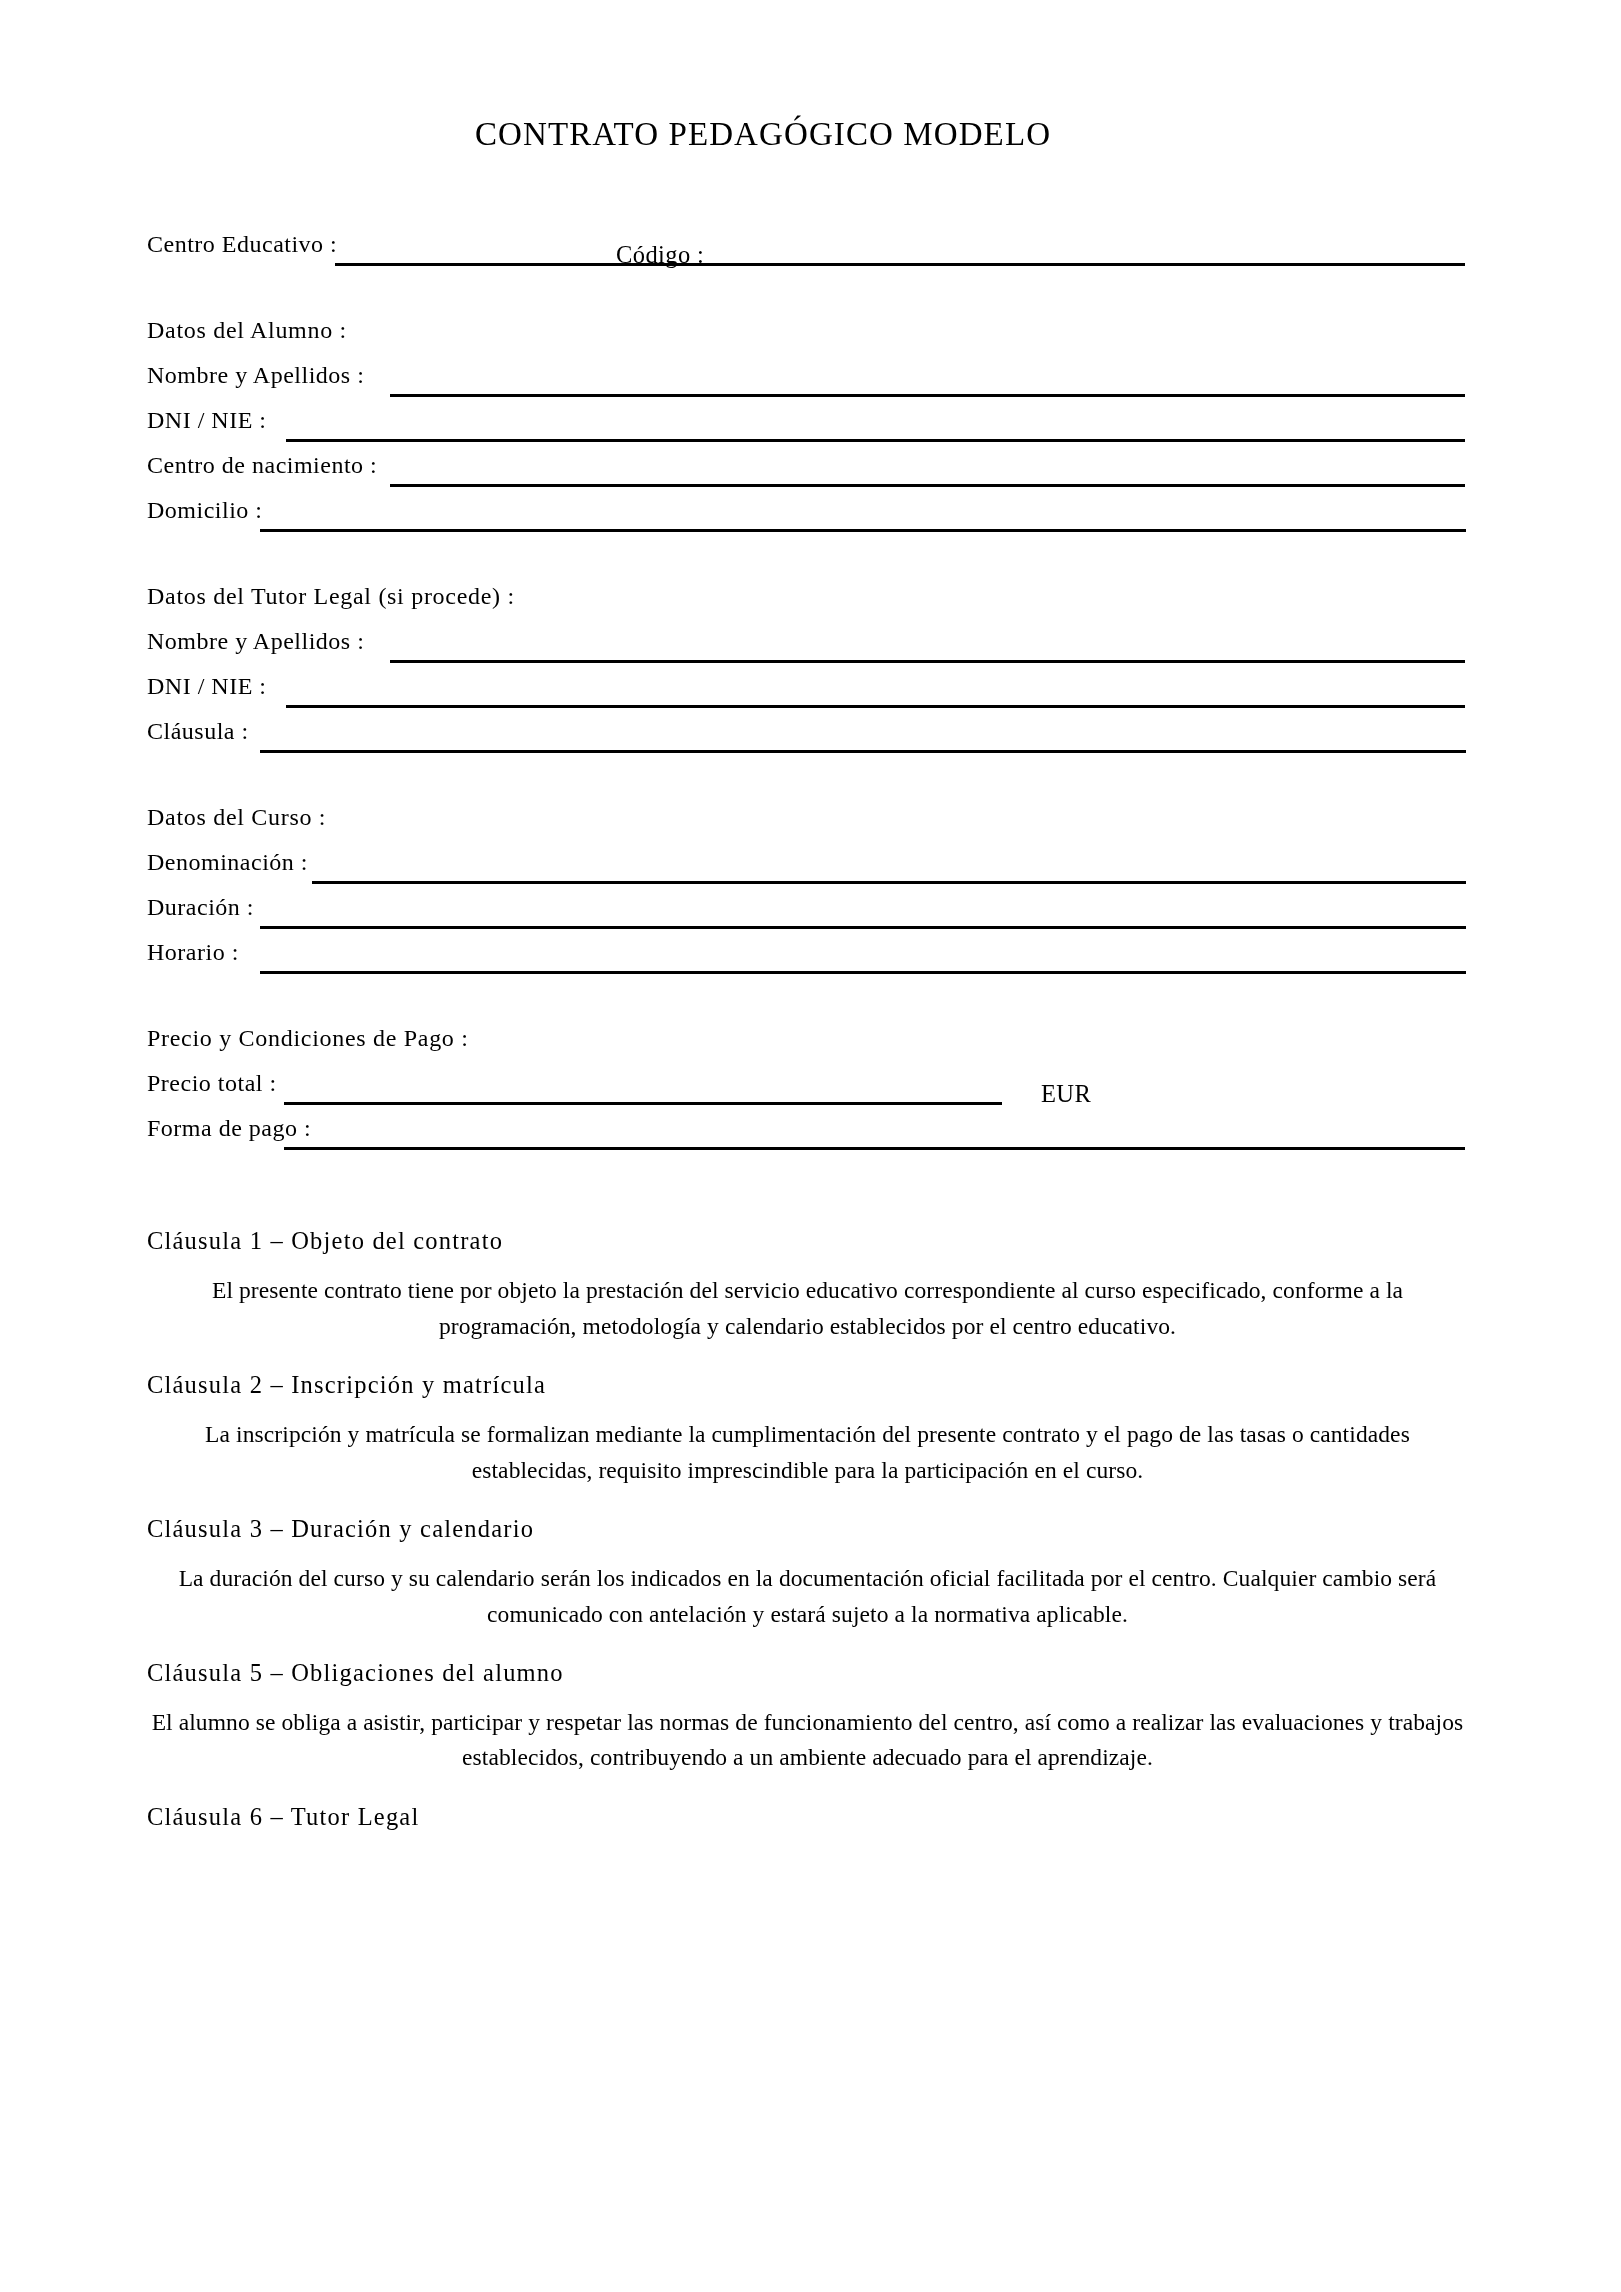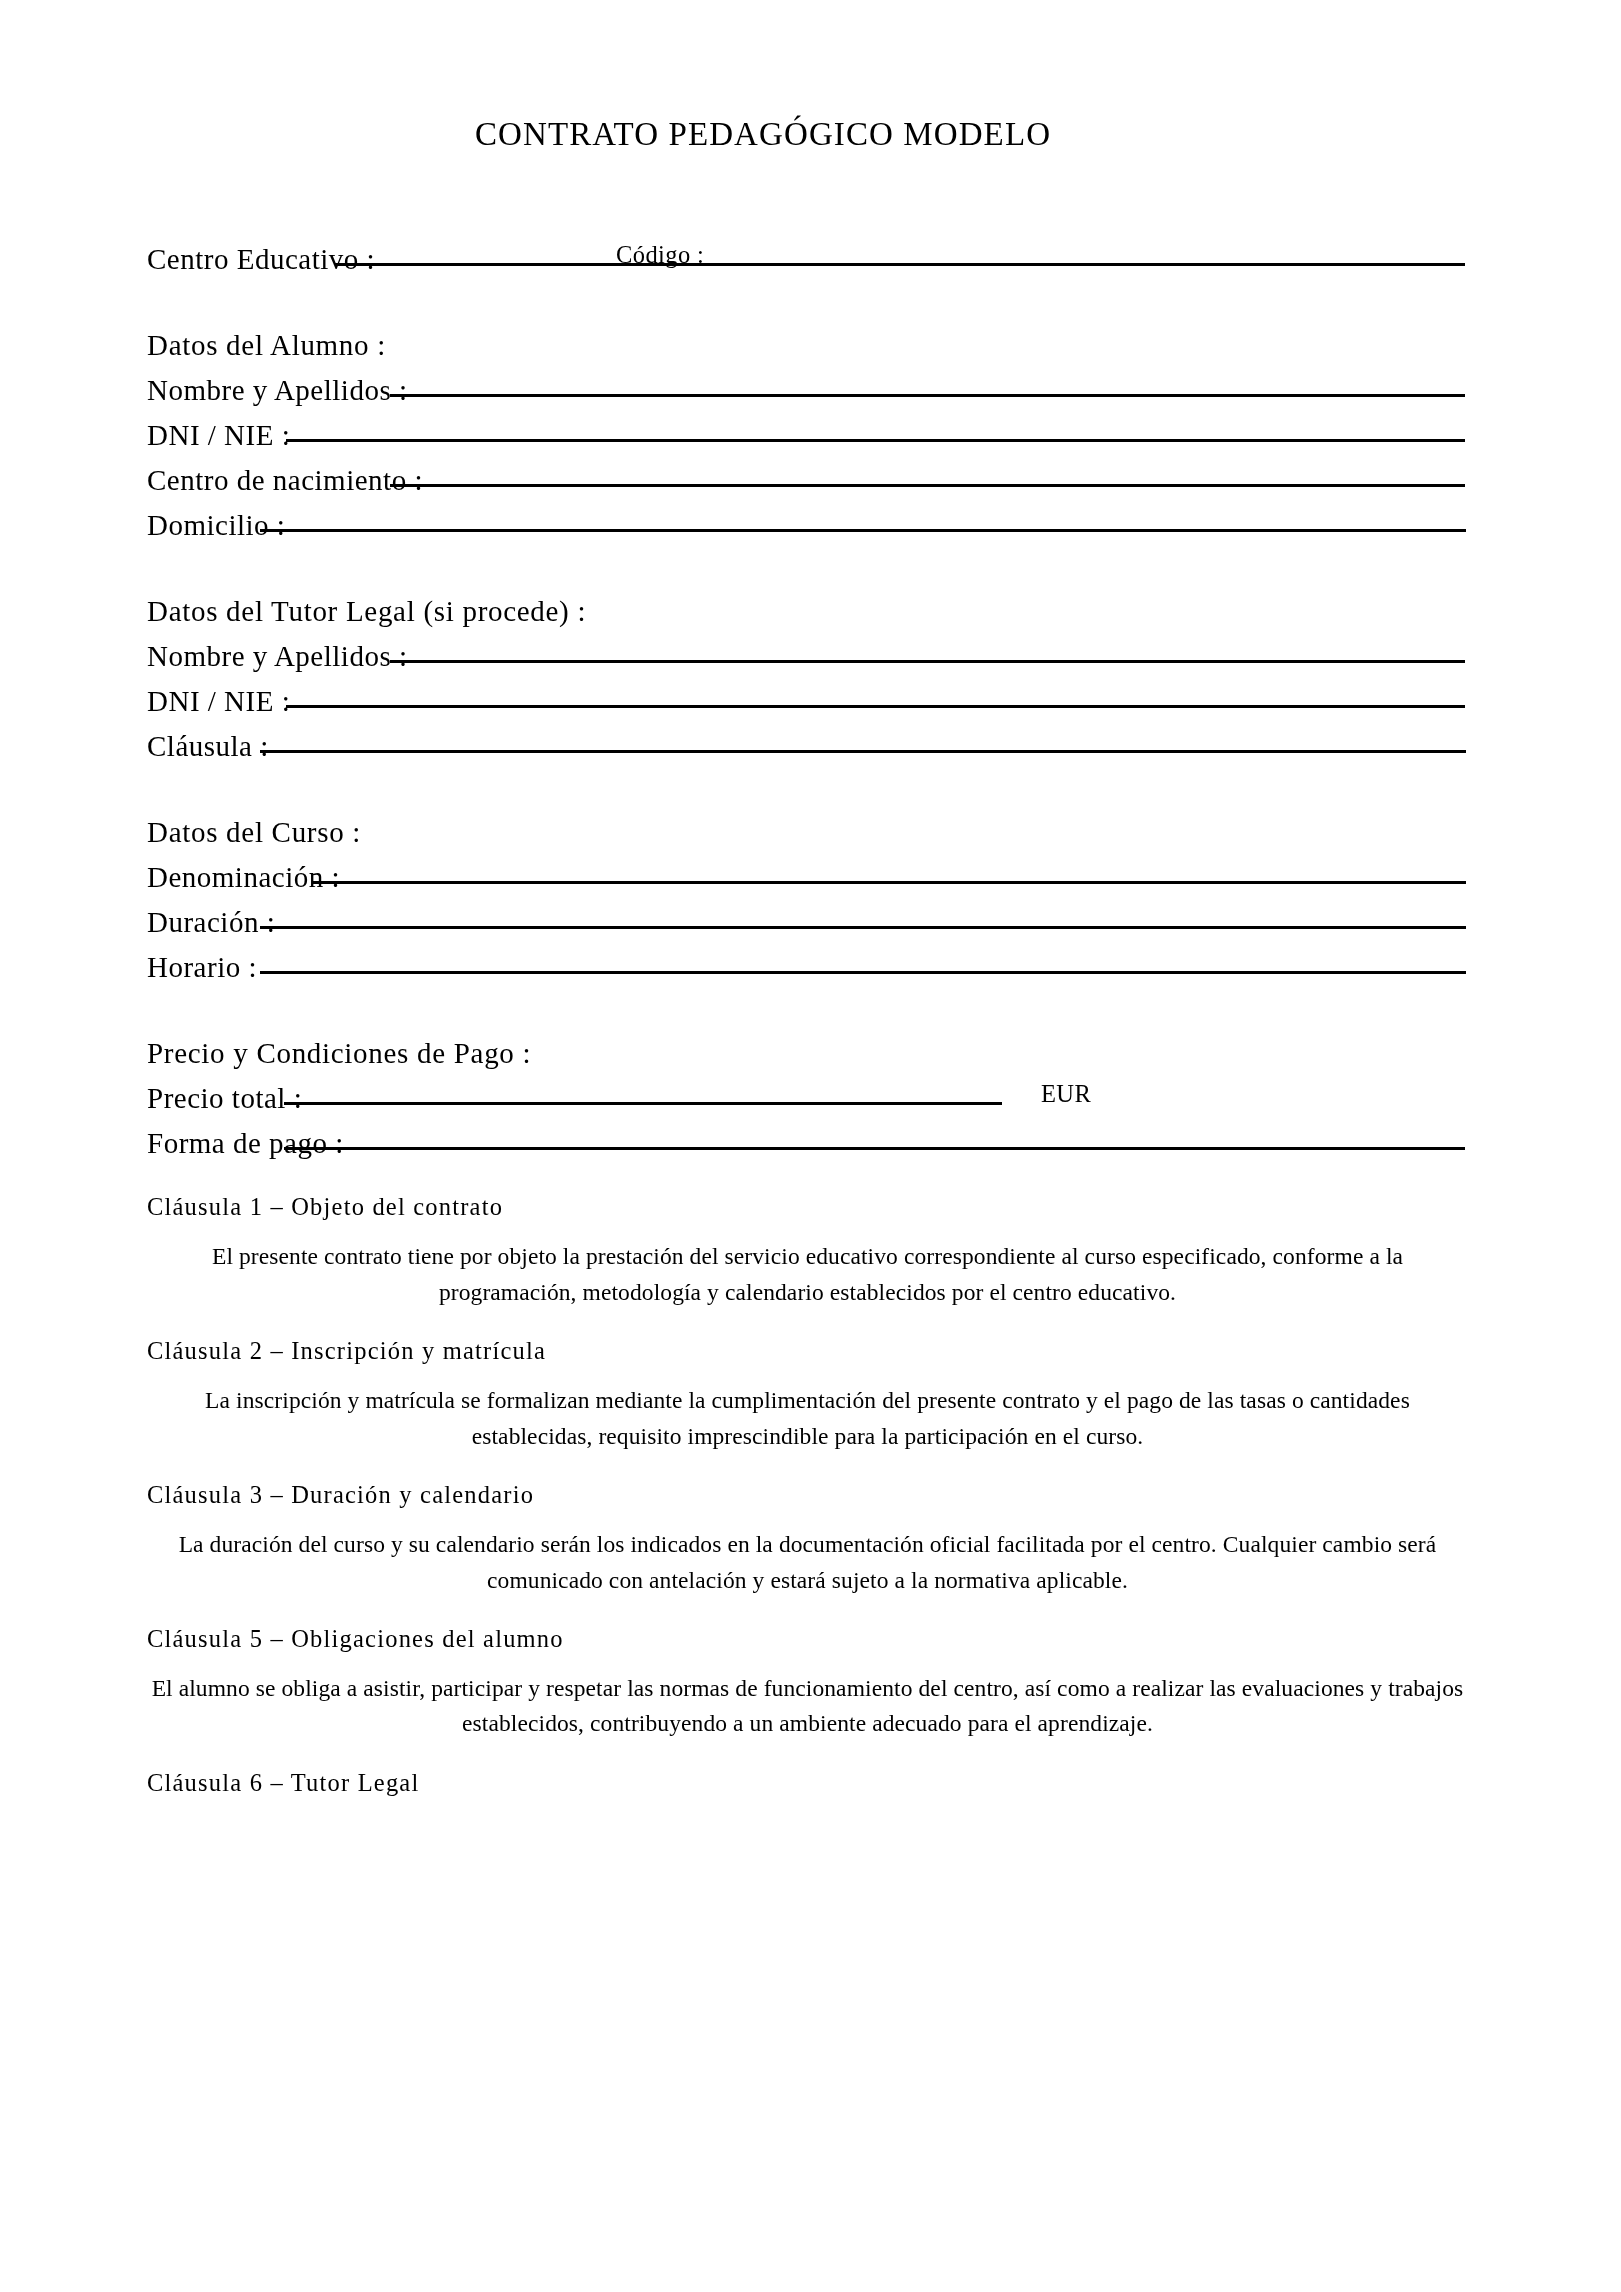--- a/index.html
+++ b/index.html
@@ -43,22 +43,22 @@
     top: 227px;
     width: 1333px;
   }
   .field-row {
     position: relative;
     height: 45px;
   }
   .field-label {
     position: absolute;
     left: 0;
-    top: 16px;
-    font-size: 29px;
+    top: 4px;
+    font-size: 24px;
     letter-spacing: 0.5px;
     white-space: nowrap;
     line-height: 1.15;
   }
   .field-rule {
     position: absolute;
     bottom: 5.9px;
     height: 0;
     border-top: 3.1px solid #000000;
   }
@@ -76,21 +76,21 @@
     top: 14px;
     font-size: 24.5px;
     letter-spacing: 0.4px;
     white-space: nowrap;
   }
 
   
   .clauses {
     position: absolute;
     left: 147px;
-    top: 1192px;
+    top: 1226px;
     width: 1321px;
   }
   .clause-block {
     margin-bottom: 25.5px;
   }
   .clause-heading {
     font-size: 24.5px;
     letter-spacing: 1.2px;
     line-height: 1.2;
     margin: 0 0 17.6px 0;

